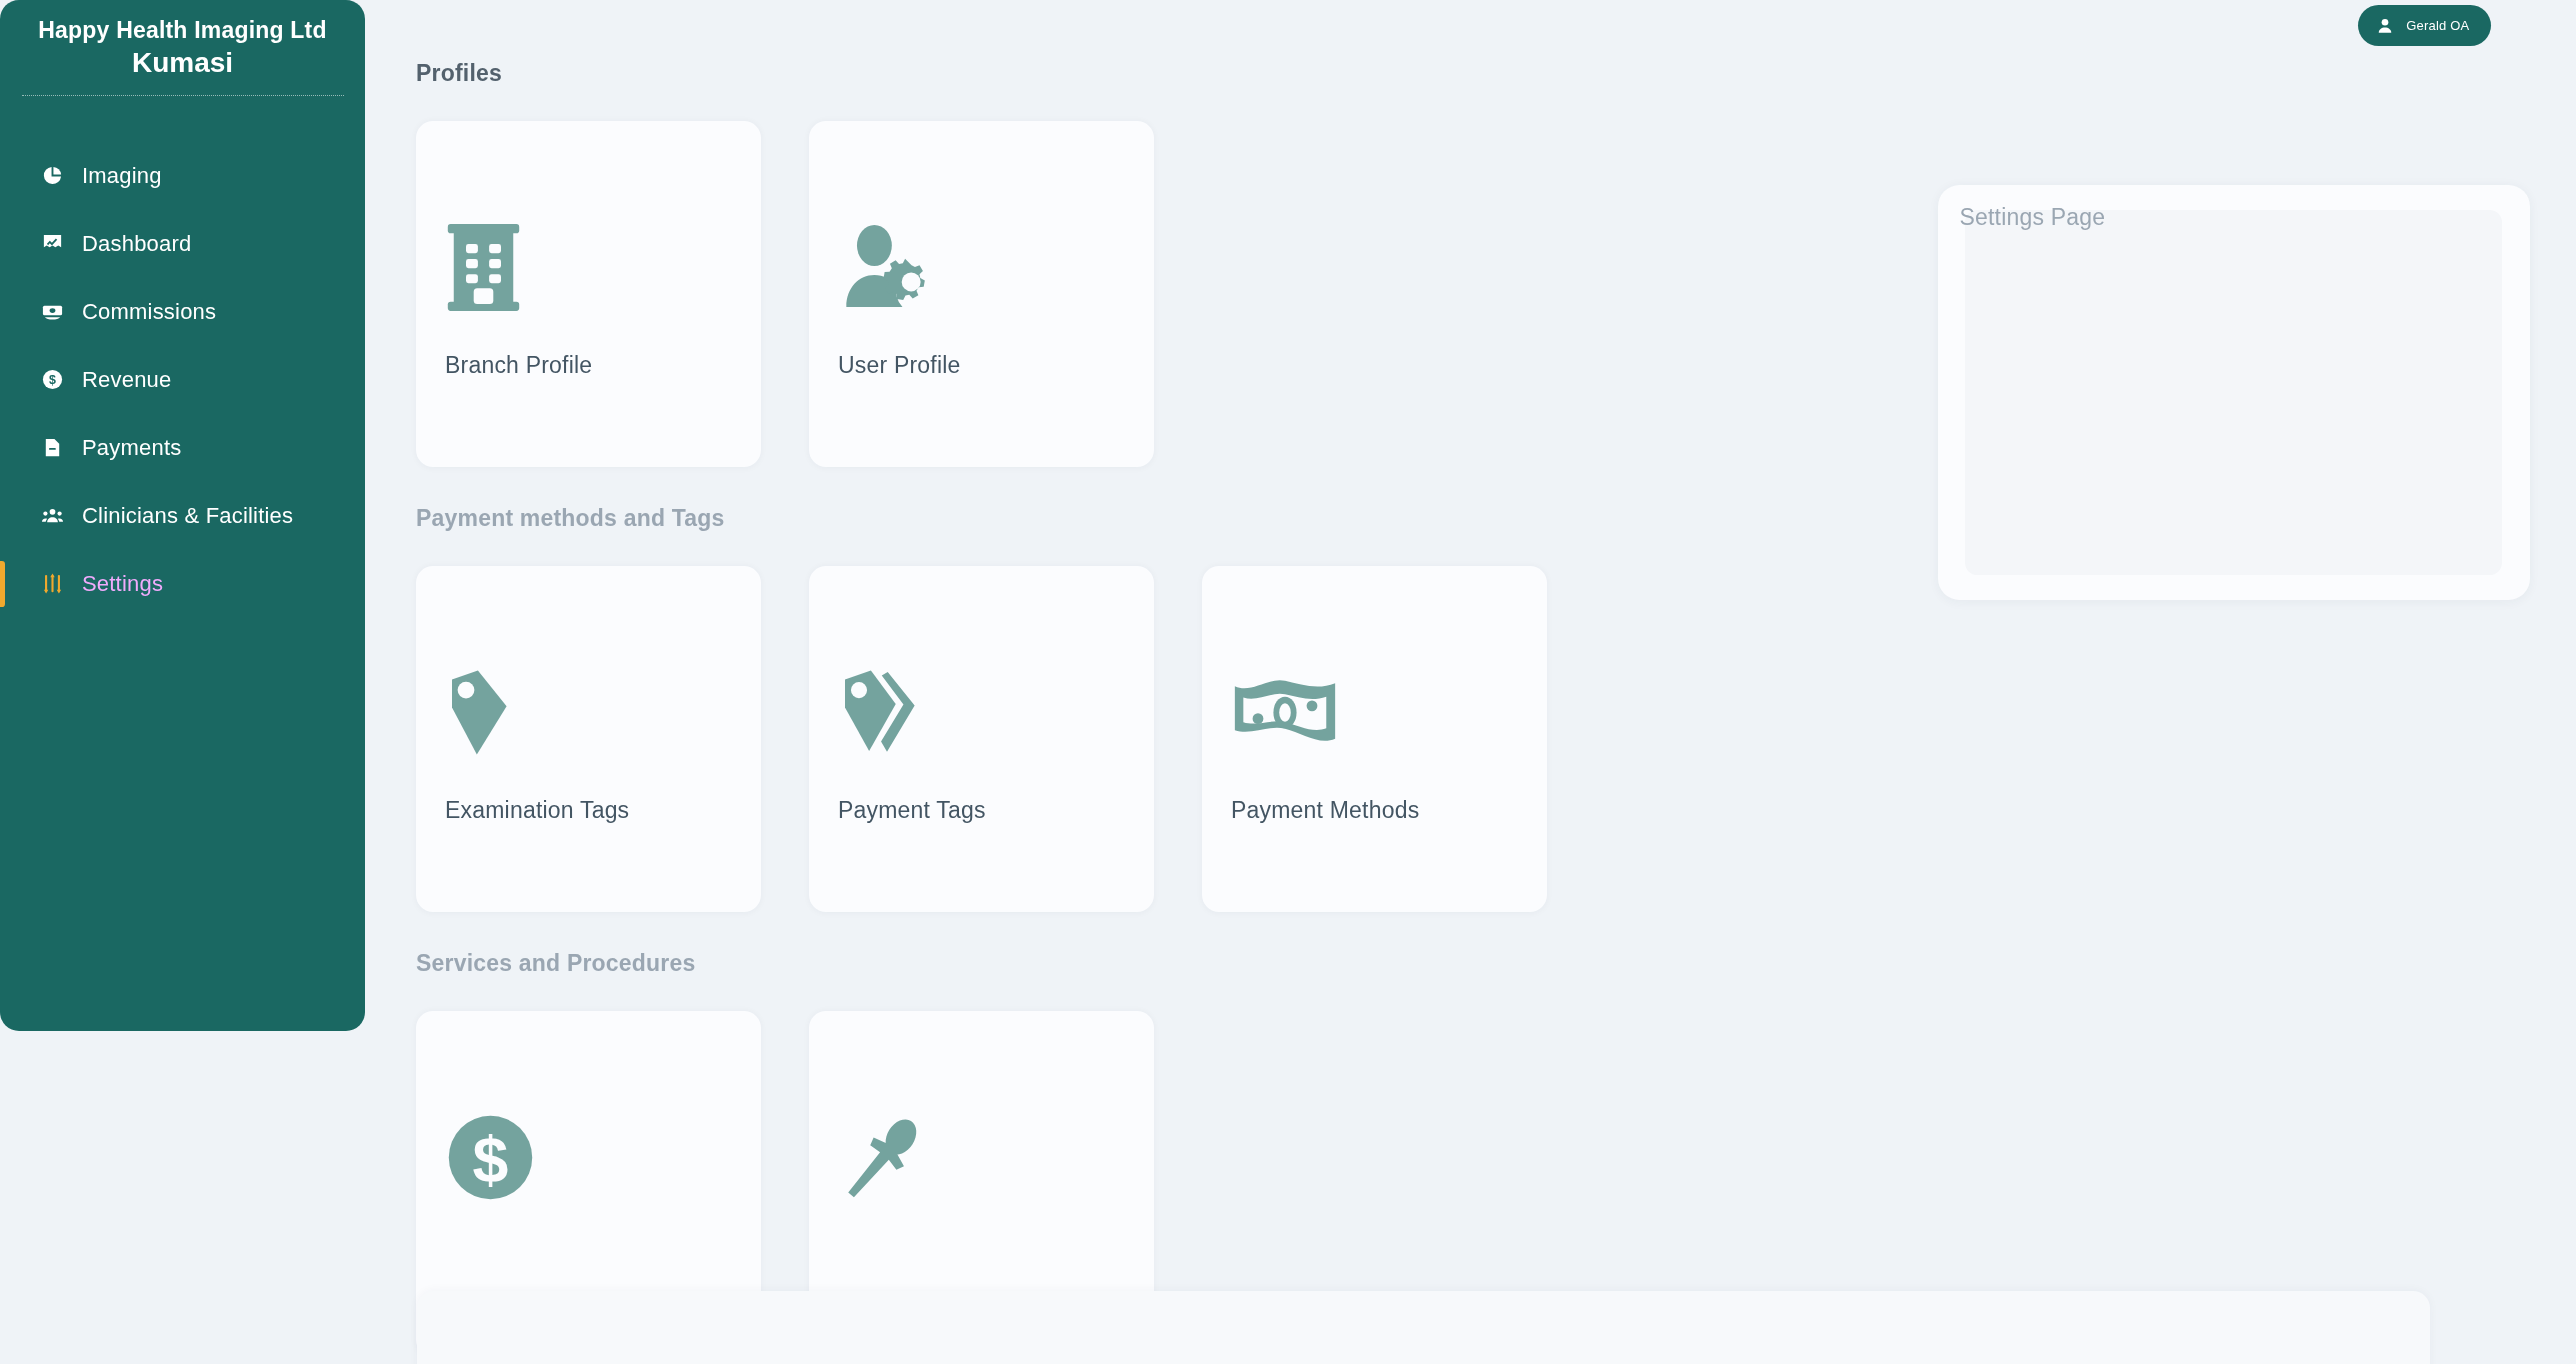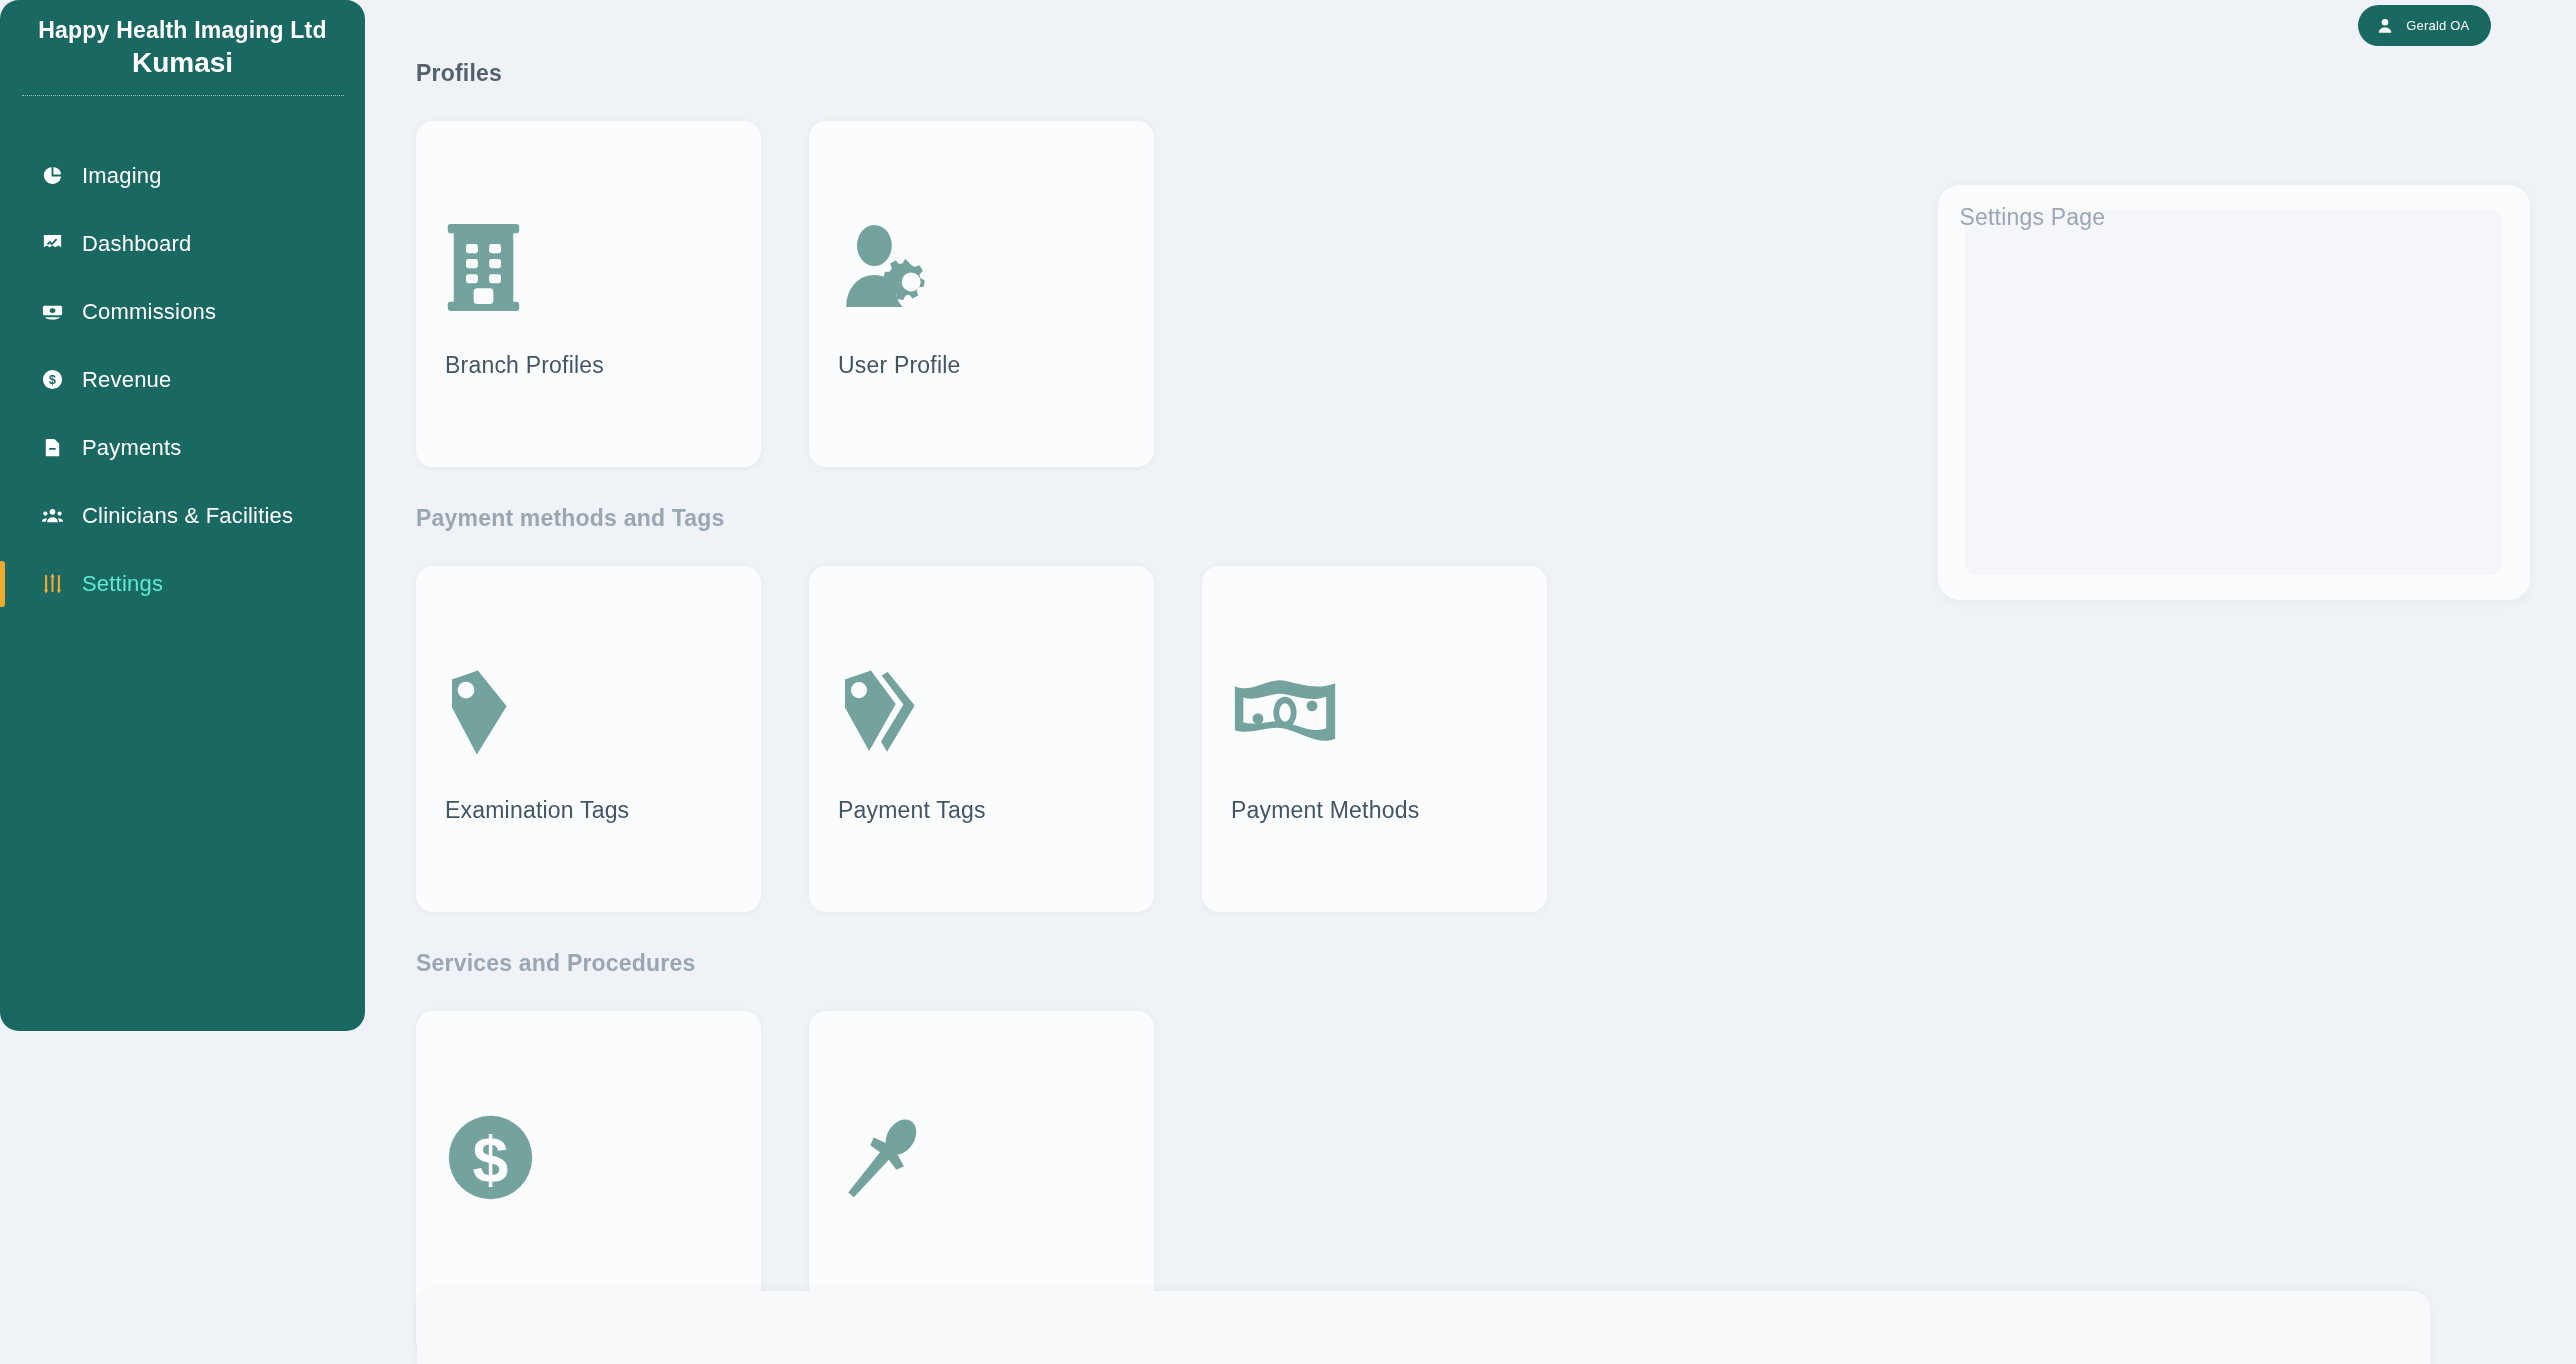--- a/index.html
+++ b/index.html
@@ -57,21 +57,21 @@
     flex:0 0 31px;
     margin-right:14px;
   }
   .nav-item .nav-ico svg { width:23px; height:23px; display:block; }
   .nav-label {
     color:#ffffff;
     font-size:22px;
     letter-spacing:0.2px;
     white-space:nowrap;
   }
-  .nav-item.active .nav-label { color:#5eead4;text-align:center; }
+  .nav-item.active .nav-label { color:#f0abfc;text-align:center; }
   .nav-item.active .nav-ico svg { fill:#f0a92e; }
   .nav-item .accent {
     position:absolute; left:0; top:10.8px;
     width:5.4px; height:46px;
     background:#f0a92e;
     border-radius:0 3.1px 3.1px 0;
     display:none;
   }
   .nav-item.active .accent { display:block; }
 
@@ -313,21 +313,21 @@
                   <rect x="0.8" y="22.8" width="20.4" height="2.6" rx="0.8"></rect>
                   <rect x="6" y="6.3" width="3.4" height="2.6" rx="0.7" fill="#fbfcfe"></rect>
                   <rect x="12.6" y="6.3" width="3.4" height="2.6" rx="0.7" fill="#fbfcfe"></rect>
                   <rect x="6" y="10.6" width="3.4" height="2.6" rx="0.7" fill="#fbfcfe"></rect>
                   <rect x="12.6" y="10.6" width="3.4" height="2.6" rx="0.7" fill="#fbfcfe"></rect>
                   <rect x="6" y="14.9" width="3.4" height="2.6" rx="0.7" fill="#fbfcfe"></rect>
                   <rect x="12.6" y="14.9" width="3.4" height="2.6" rx="0.7" fill="#fbfcfe"></rect>
                   <rect x="8.2" y="18.9" width="5.6" height="4.5" rx="1" fill="#fbfcfe"></rect>
                 </svg>
             </span>
-            <span class="card-label">Branch Profiles</span>
+            <span class="card-label">Branch Profile</span>
           </div>
 
           <div class="card">
             <span class="card-ico">
               <svg viewBox="0 0 26 24">
                   <ellipse cx="9.6" cy="6.2" rx="4.6" ry="5.4"></ellipse>
                   <path d="M2.2 22.4c0-5 3.3-8.4 7.4-8.4 2.4 0 4.5 1.1 5.8 3a6.3 6.3 0 0 0 1.6 5.4H2.2z"></path>
                   <path d="M19.4 11.4l.9.5 1.2-.5.9 1.5-.9.9.2 1 1.2.6-.3 1.7-1.3.1-.6.9.5 1.2-1.5.9-.9-1-1 .2-.6 1.2-1.7-.3-.1-1.3-.9-.6-1.2.5-.9-1.5 1-.9-.2-1-1.2-.6.3-1.7 1.3-.1.6-.9-.5-1.2 1.5-.9.9 1 1-.2.6-1.2z"></path>
                   <circle cx="19.3" cy="15.8" r="2.5" fill="#fbfcfe"></circle>
                 </svg>

